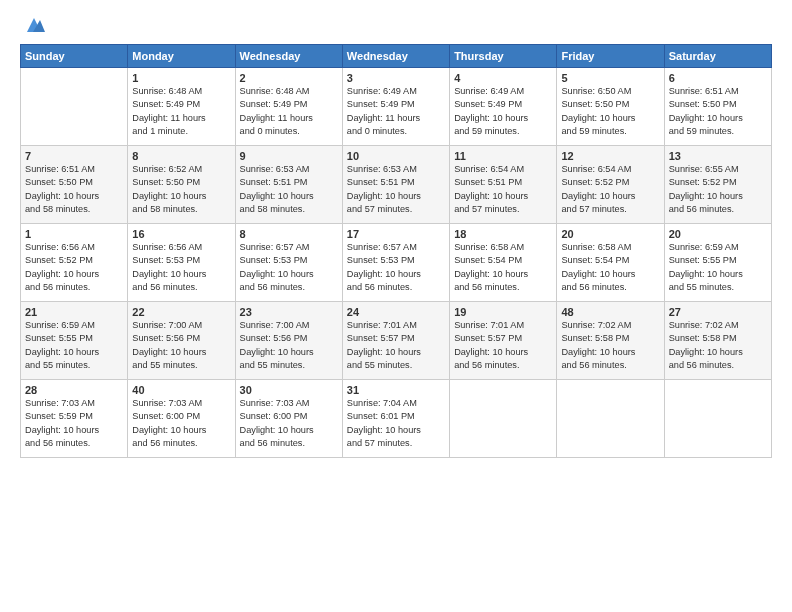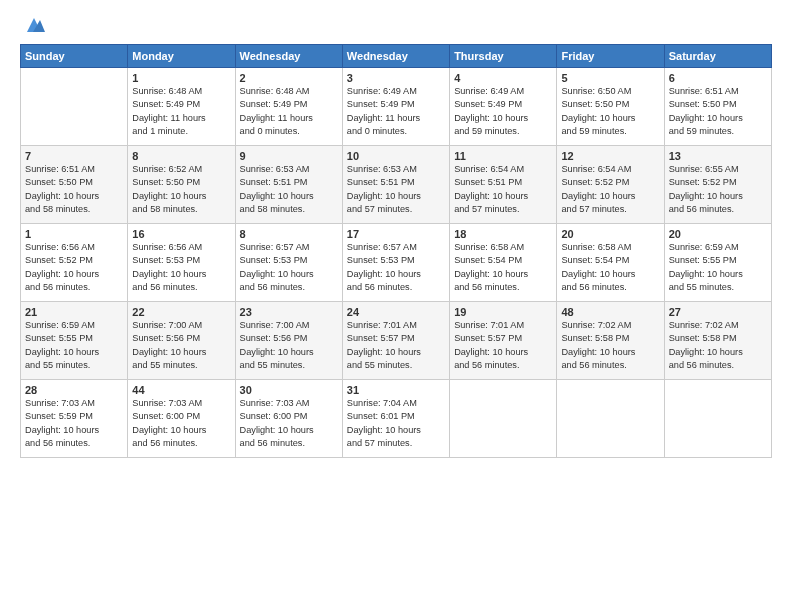--- a/index.html
+++ b/index.html
@@ -161,21 +161,21 @@
           <td><span class="day-number">21</span><span class="cell-text">Sunrise: 6:59 AM<br>Sunset: 5:55 PM<br>Daylight: 10 hours<br>and 55 minutes.</span></td>
           <td><span class="day-number">22</span><span class="cell-text">Sunrise: 7:00 AM<br>Sunset: 5:56 PM<br>Daylight: 10 hours<br>and 55 minutes.</span></td>
           <td><span class="day-number">23</span><span class="cell-text">Sunrise: 7:00 AM<br>Sunset: 5:56 PM<br>Daylight: 10 hours<br>and 55 minutes.</span></td>
           <td><span class="day-number">24</span><span class="cell-text">Sunrise: 7:01 AM<br>Sunset: 5:57 PM<br>Daylight: 10 hours<br>and 55 minutes.</span></td>
           <td><span class="day-number">19</span><span class="cell-text">Sunrise: 7:01 AM<br>Sunset: 5:57 PM<br>Daylight: 10 hours<br>and 56 minutes.</span></td>
           <td><span class="day-number">48</span><span class="cell-text">Sunrise: 7:02 AM<br>Sunset: 5:58 PM<br>Daylight: 10 hours<br>and 56 minutes.</span></td>
           <td><span class="day-number">27</span><span class="cell-text">Sunrise: 7:02 AM<br>Sunset: 5:58 PM<br>Daylight: 10 hours<br>and 56 minutes.</span></td>
         </tr>
         <tr>
           <td><span class="day-number">28</span><span class="cell-text">Sunrise: 7:03 AM<br>Sunset: 5:59 PM<br>Daylight: 10 hours<br>and 56 minutes.</span></td>
-          <td><span class="day-number">44</span><span class="cell-text">Sunrise: 7:03 AM<br>Sunset: 6:00 PM<br>Daylight: 10 hours<br>and 56 minutes.</span></td>
+          <td><span class="day-number">40</span><span class="cell-text">Sunrise: 7:03 AM<br>Sunset: 6:00 PM<br>Daylight: 10 hours<br>and 56 minutes.</span></td>
           <td><span class="day-number">30</span><span class="cell-text">Sunrise: 7:03 AM<br>Sunset: 6:00 PM<br>Daylight: 10 hours<br>and 56 minutes.</span></td>
           <td><span class="day-number">31</span><span class="cell-text">Sunrise: 7:04 AM<br>Sunset: 6:01 PM<br>Daylight: 10 hours<br>and 57 minutes.</span></td>
           <td class="empty-cell"></td>
           <td class="empty-cell"></td>
           <td class="empty-cell"></td>
         </tr>
       </tbody>
   </table>
 </div>
 

